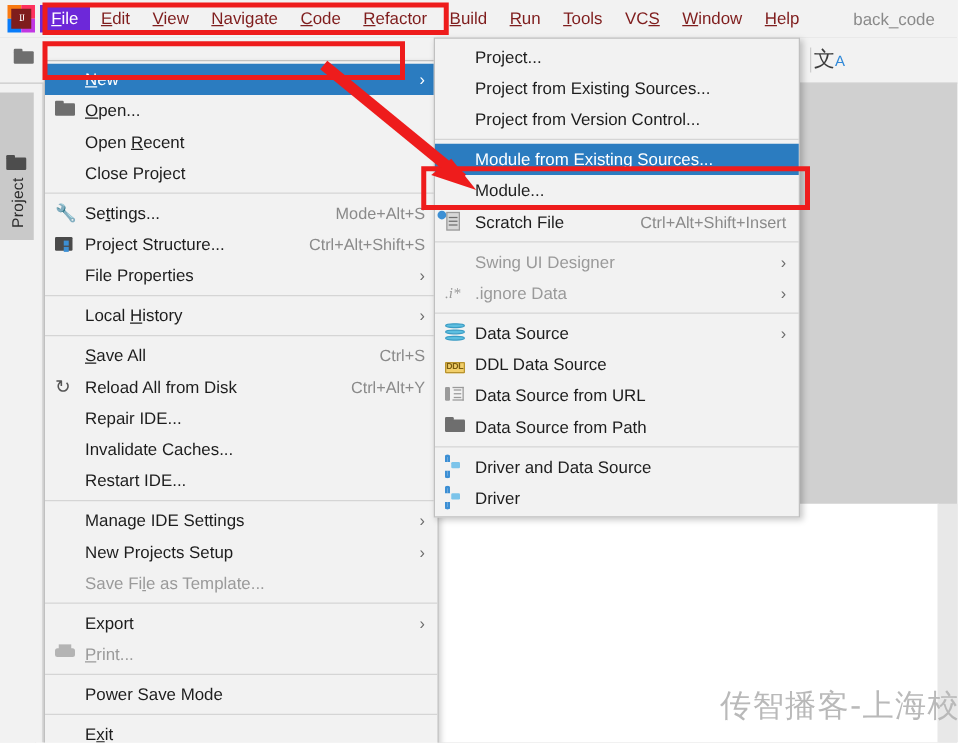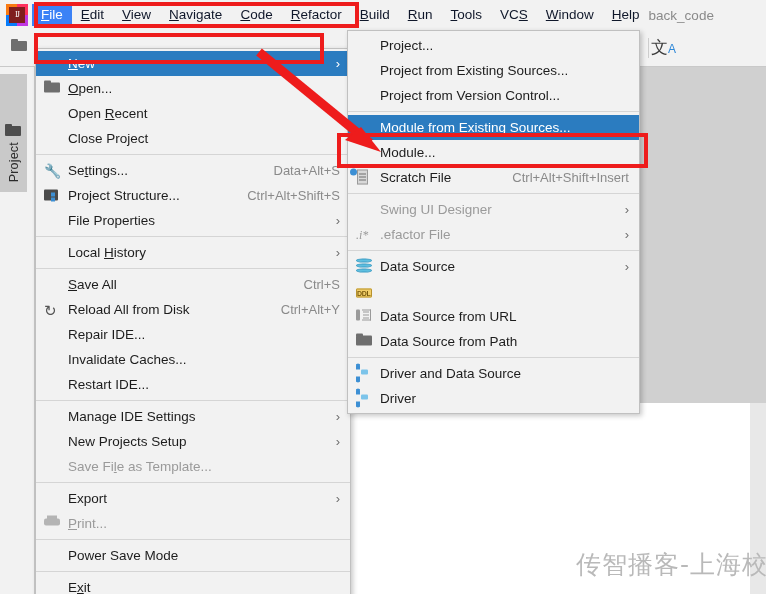--- a/index.html
+++ b/index.html
@@ -58,31 +58,32 @@
   .menubar {
     display: flex;
     align-items: center;
     height: 30px;
   }
   .mb-item {
     padding: 0 9px;
     height: 22px;
     line-height: 22px;
     font-size: 13.5px;
-    color: #0f172a;
+    color: #7f1d1d;
     white-space: nowrap;
     cursor: default;
   }
   .mb-item.active {
-    background: #3b82f6;
+    background: #6d28d9;
     color: #ffffff;
   }
   .mb-item u { text-decoration: underline; }
 
   .proj-name {
+    margin-left: 34px;
     font-size: 13.5px;
     color: #8a8a8a;
     white-space: nowrap;
   }
 
   
   .toolbar-row {
     position: absolute;
     left: 0; top: 30px;
     width: 766px; height: 36px;
@@ -474,21 +475,21 @@
         <span class="label">Open <u>R</u>ecent</span>
         <span class="arrow">›</span>
       </div>
       <div class="mi">
         <span class="label">Close Project</span>
       </div>
       <div class="sep"></div>
       <div class="mi">
         <span class="ico"><span class="icon-wrench">🔧</span></span>
         <span class="label">Se<u>t</u>tings...</span>
-        <span class="accel">Data+Alt+S</span>
+        <span class="accel">Mode+Alt+S</span>
       </div>
       <div class="mi">
         <span class="ico"><span class="icon-projstruct"><i class="dot1"></i><i class="dot2"></i></span></span>
         <span class="label">Project Structure...</span>
         <span class="accel">Ctrl+Alt+Shift+S</span>
       </div>
       <div class="mi">
         <span class="label">File Properties</span>
         <span class="arrow">›</span>
       </div>
@@ -570,31 +571,32 @@
         <span class="label">Scratch File</span>
         <span class="accel">Ctrl+Alt+Shift+Insert</span>
       </div>
       <div class="sep"></div>
       <div class="mi disabled">
         <span class="label">Swing UI Designer</span>
         <span class="arrow">›</span>
       </div>
       <div class="mi disabled">
         <span class="ico"><span class="icon-ignore">.i*</span></span>
-        <span class="label">.efactor File</span>
+        <span class="label">.ignore Data</span>
         <span class="arrow">›</span>
       </div>
       <div class="sep"></div>
       <div class="mi">
         <span class="ico"><span class="icon-db"><i></i><i></i><i></i></span></span>
         <span class="label">Data Source</span>
         <span class="arrow">›</span>
       </div>
       <div class="mi">
         <span class="ico"><span class="icon-ddl">DDL</span></span>
+        <span class="label">DDL Data Source</span>
       </div>
       <div class="mi">
         <span class="ico"><span class="icon-url"><i class="bar"></i></span></span>
         <span class="label">Data Source from URL</span>
       </div>
       <div class="mi">
         <span class="ico"><span class="icon-folder"></span></span>
         <span class="label">Data Source from Path</span>
       </div>
       <div class="sep"></div>

